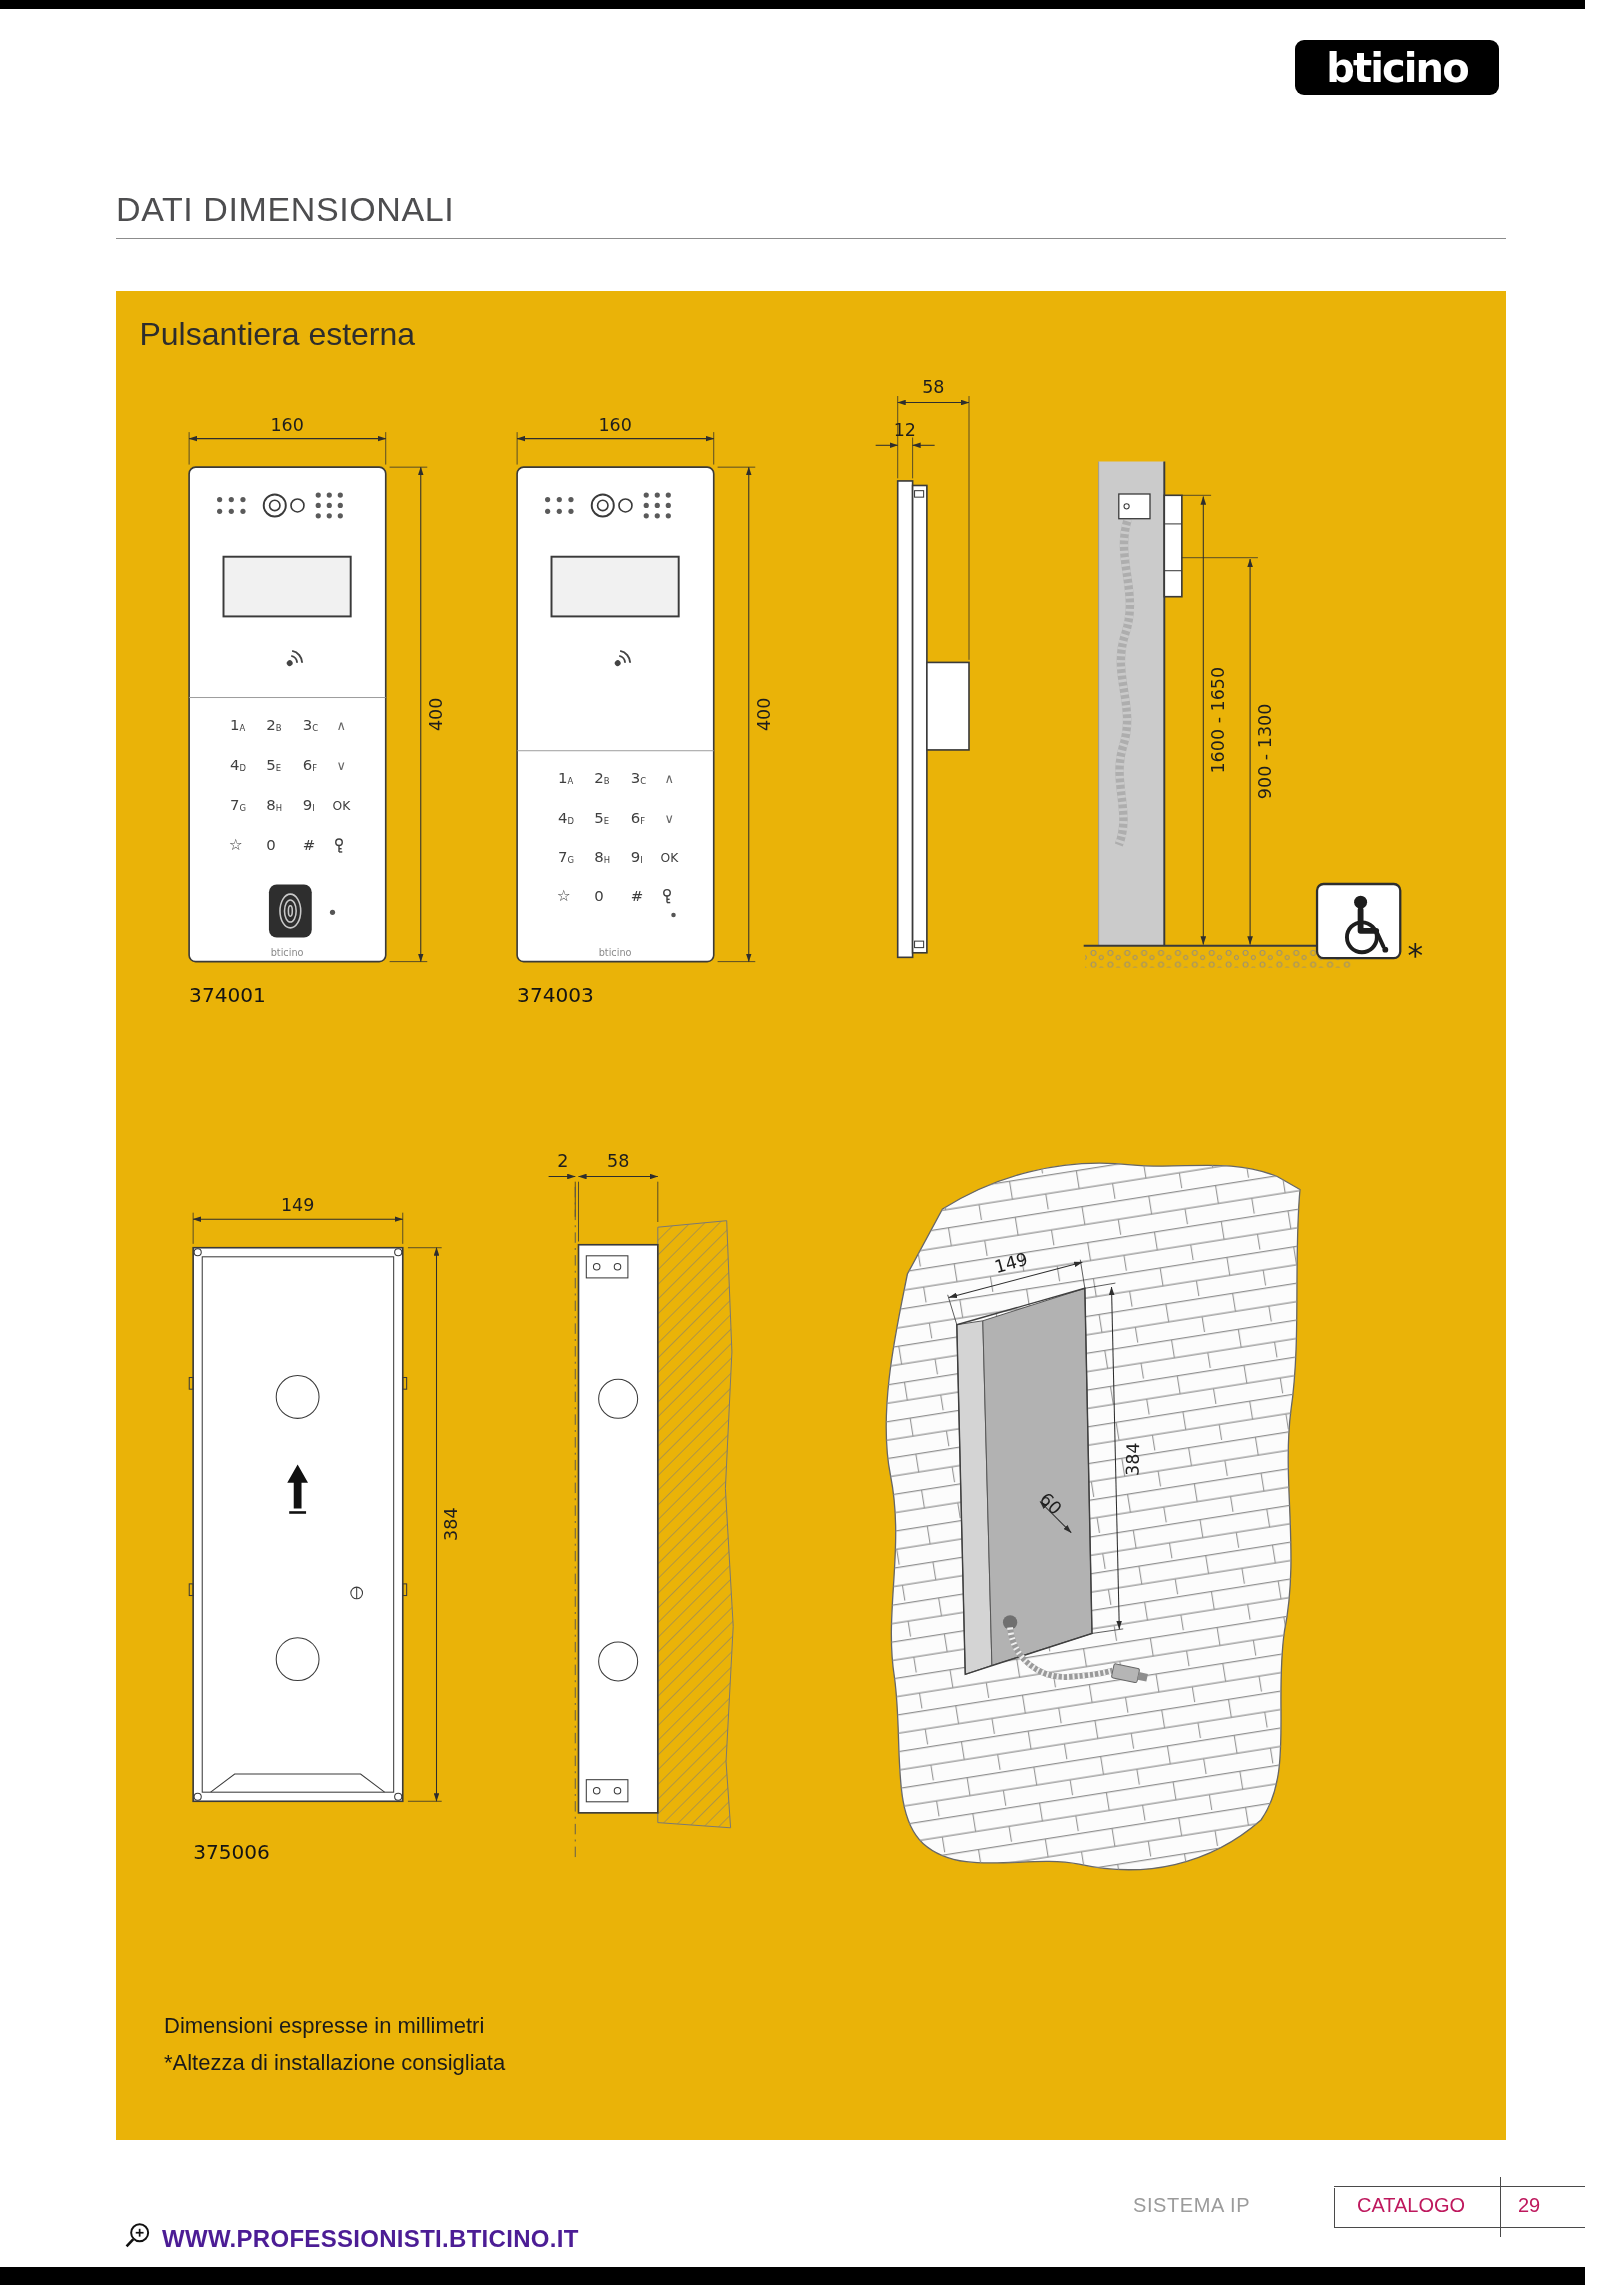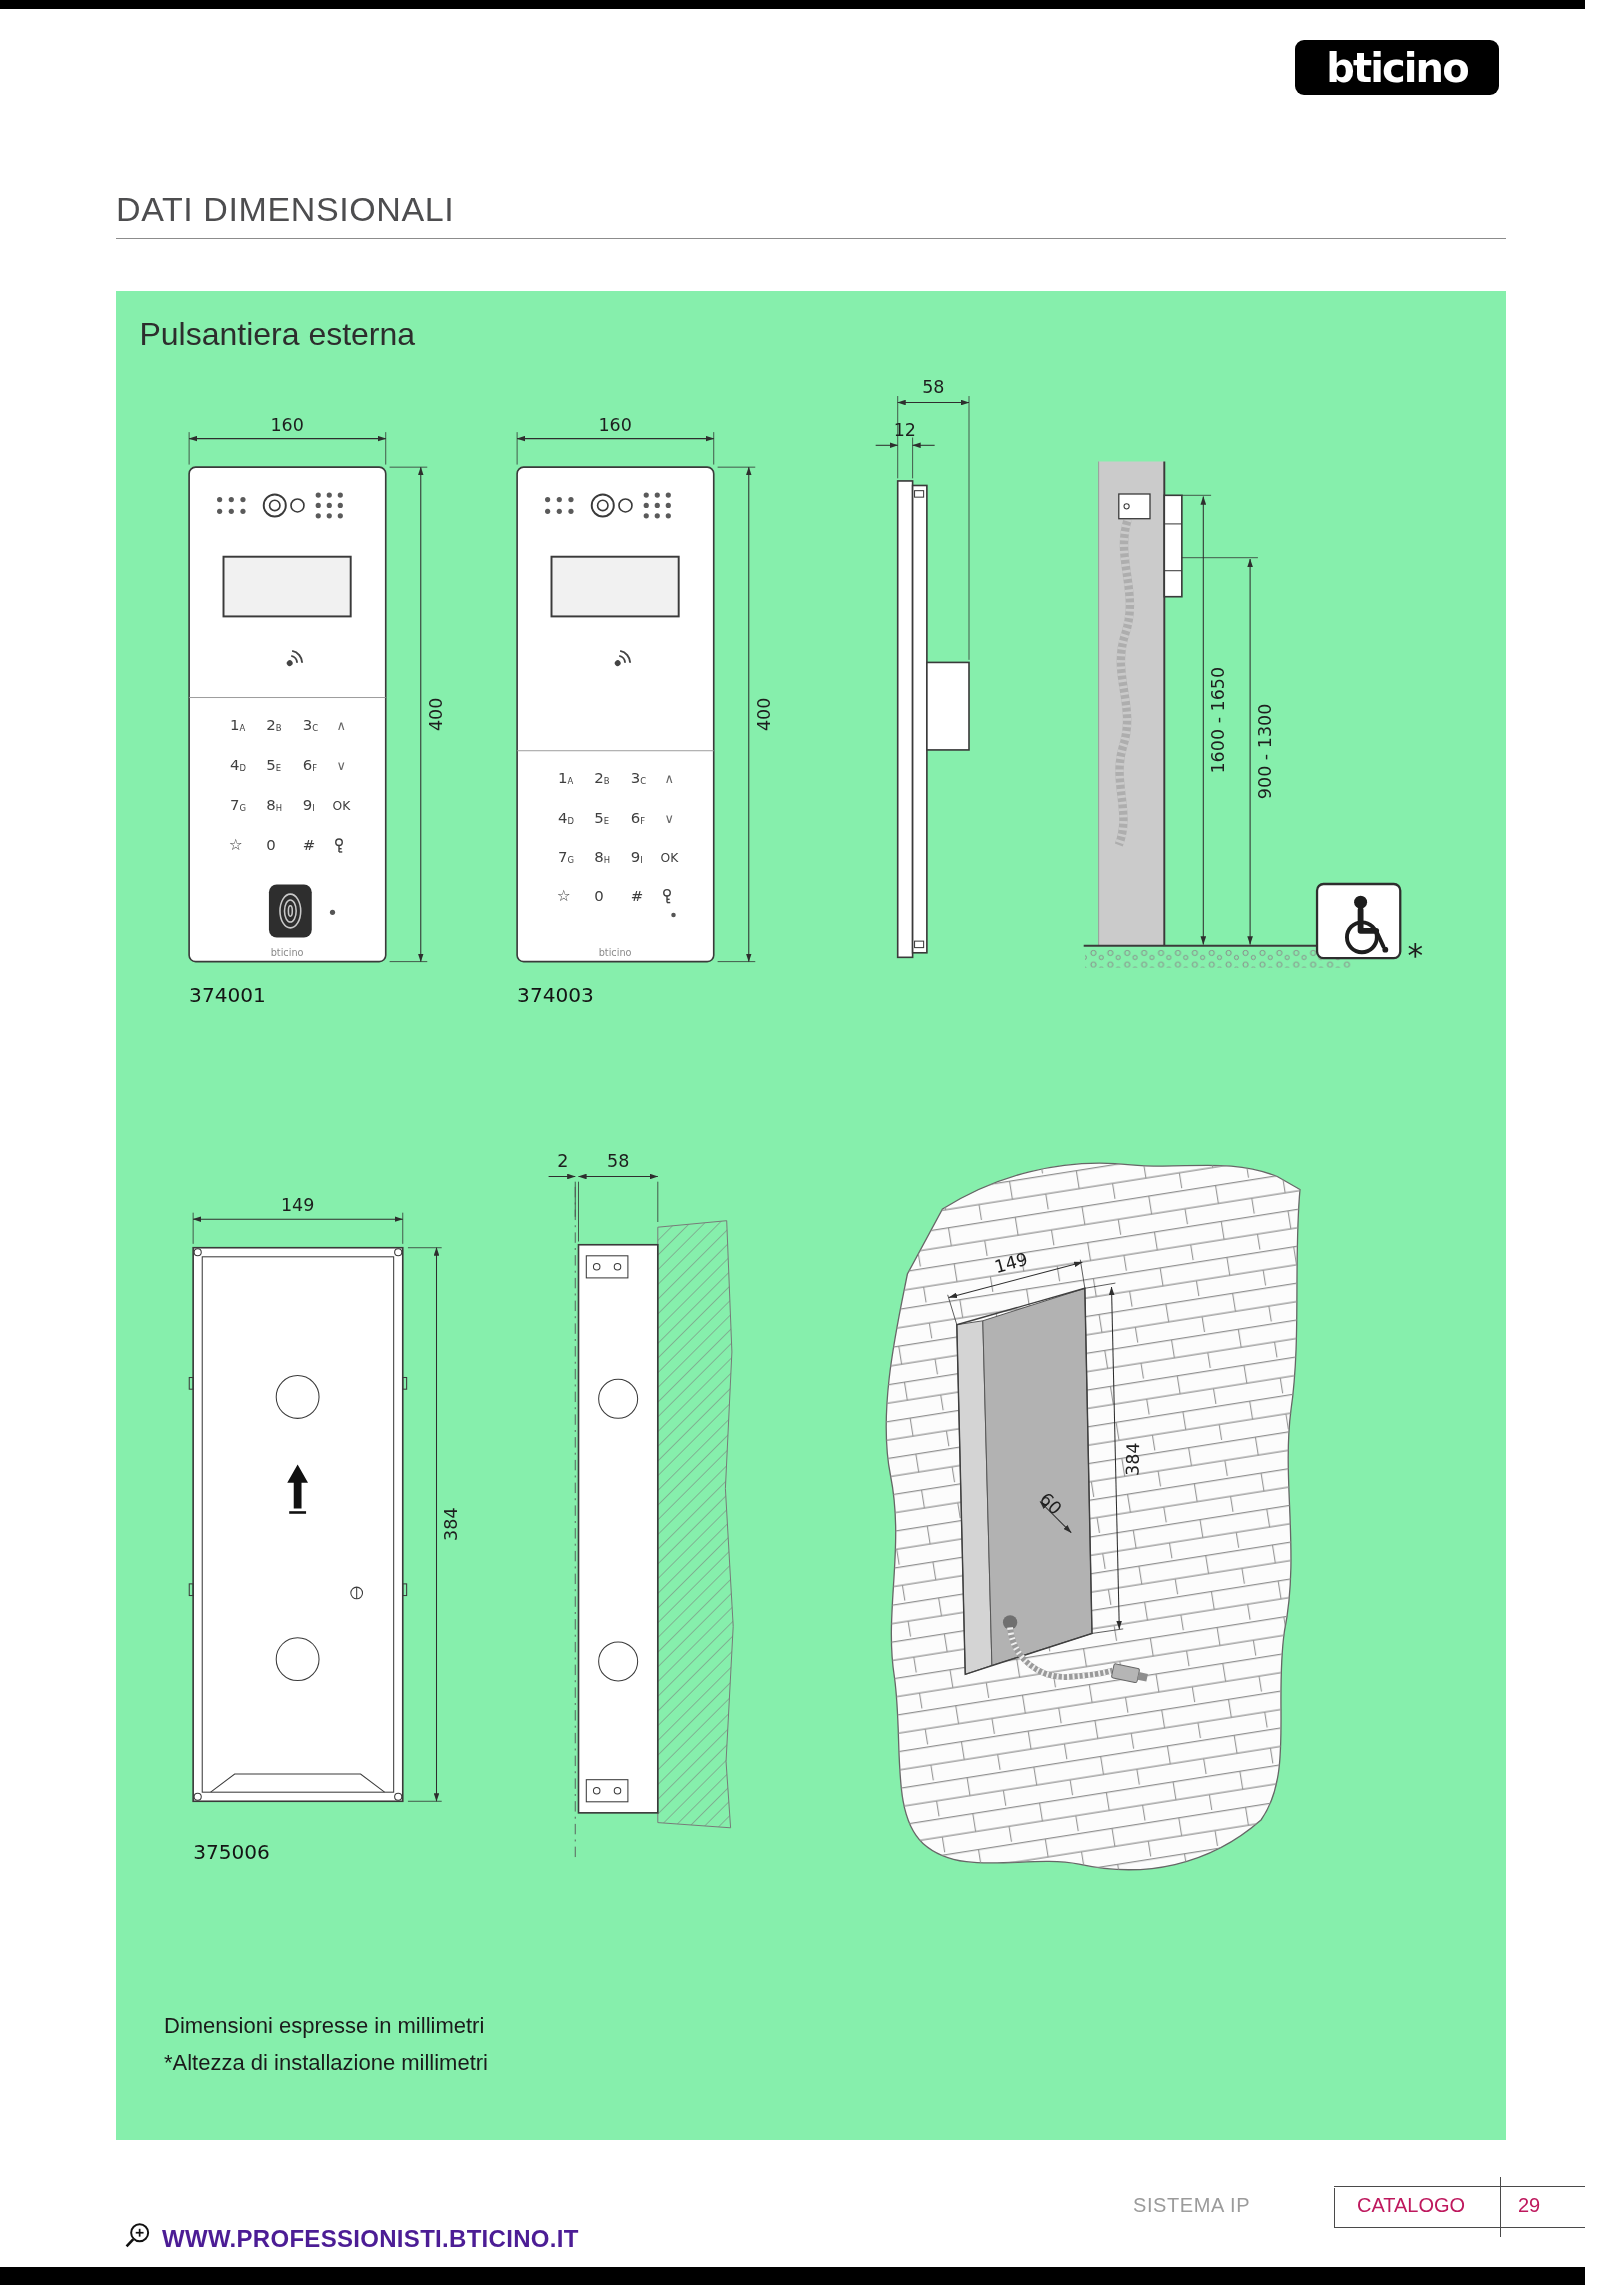--- a/index.html
+++ b/index.html
@@ -8,21 +8,21 @@
         font-family:"Liberation Sans","DejaVu Sans",sans-serif;color:#222;overflow:hidden}
   .abs{position:absolute}
   .topbar{left:0;top:0;width:1623px;height:9px;background:#000}
   .bottombar{left:0;top:2267px;width:1623px;height:18px;background:#000}
   .logo{left:1295px;top:40px;width:204px;height:55px;background:#000;border-radius:9px;
         display:flex;align-items:center;justify-content:center}
   .logo span{color:#fff;font-weight:bold;font-size:40px;letter-spacing:-1.9px;
         font-family:"DejaVu Sans",sans-serif}
   .page-title{left:116px;top:190px;font-size:34px;font-weight:400;color:#4d4d4f;letter-spacing:0.6px}
   .title-rule{left:116px;top:238px;width:1390px;height:1.3px;background:#8c8c8c}
-  .content-panel{left:116px;top:291px;width:1390px;height:1849px;background:#86efac}
+  .content-panel{left:116px;top:291px;width:1390px;height:1849px;background:#eab308}
   .section-title{position:absolute;left:23.4px;top:25px;font-size:32px;font-weight:400;color:#2d2d2d}
   .notes{position:absolute;left:48px;top:1716px;font-size:22px;color:#1b1b1b;line-height:1.7}
   svg{overflow:visible}
   svg text{font-family:"DejaVu Sans","Liberation Sans",sans-serif}
   .dim-label{font-size:27px;fill:#1e1e1e}
   .code-label{font-size:31px;fill:#141414}
   .dline{stroke:#2e2e2e;stroke-width:1.6;fill:none}
   .ext{stroke:#2e2e2e;stroke-width:1.2;fill:none}
   .draw{stroke:#3a3a3a;stroke-width:2.5;fill:#ffffff}
   .thin{stroke:#3a3a3a;stroke-width:1.6;fill:none}
@@ -65,21 +65,21 @@
     <span>bticino</span>
   </div>
 
   <h1 class="abs page-title">DATI DIMENSIONALI</h1>
   <div class="abs title-rule"></div>
 
   <div class="abs content-panel">
     <h2 class="section-title">Pulsantiera esterna</h2>
     <div class="notes">
       <div>Dimensioni espresse in millimetri</div>
-      <div>*Altezza di installazione millimetri</div>
+      <div>*Altezza di installazione consigliata</div>
     </div>
   </div>
 
   <svg class="abs" style="left:169px;top:402px" width="292" height="617" viewBox="0 0 450 950">
     <line class="ext" x1="31" y1="96" x2="31" y2="46"></line>
     <line class="ext" x1="334" y1="96" x2="334" y2="46"></line>
     <line class="dline" x1="31" y1="56" x2="334" y2="56" marker-start="url(#arr)" marker-end="url(#arr)"></line>
     <text class="dim-label" x="182" y="44" text-anchor="middle">160</text>
 
     <line class="ext" x1="340" y1="100" x2="398" y2="100"></line>

